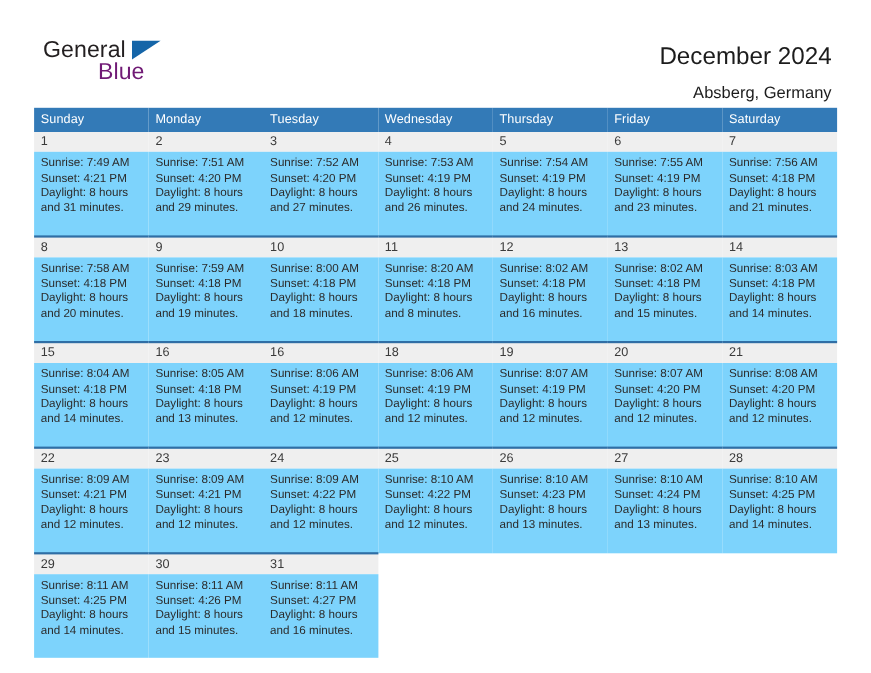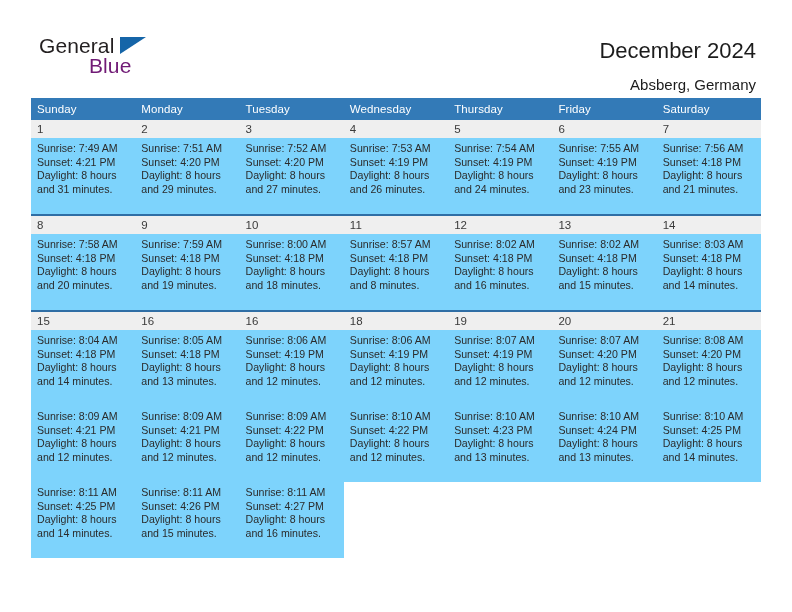--- a/index.html
+++ b/index.html
@@ -240,21 +240,21 @@
               <div class="info-line">Daylight: 8 hours</div>
               <div class="info-line">and 19 minutes.</div>
             </td>
             <td>
               <div class="info-line">Sunrise: 8:00 AM</div>
               <div class="info-line">Sunset: 4:18 PM</div>
               <div class="info-line">Daylight: 8 hours</div>
               <div class="info-line">and 18 minutes.</div>
             </td>
             <td>
-              <div class="info-line">Sunrise: 8:57 AM</div>
+              <div class="info-line">Sunrise: 8:20 AM</div>
               <div class="info-line">Sunset: 4:18 PM</div>
               <div class="info-line">Daylight: 8 hours</div>
               <div class="info-line">and 8 minutes.</div>
             </td>
             <td>
               <div class="info-line">Sunrise: 8:02 AM</div>
               <div class="info-line">Sunset: 4:18 PM</div>
               <div class="info-line">Daylight: 8 hours</div>
               <div class="info-line">and 16 minutes.</div>
             </td>
@@ -317,20 +317,29 @@
               <div class="info-line">Daylight: 8 hours</div>
               <div class="info-line">and 12 minutes.</div>
             </td>
             <td>
               <div class="info-line">Sunrise: 8:08 AM</div>
               <div class="info-line">Sunset: 4:20 PM</div>
               <div class="info-line">Daylight: 8 hours</div>
               <div class="info-line">and 12 minutes.</div>
             </td>
           </tr>
+          <tr class="datenum-row">
+            <td>22</td>
+            <td>23</td>
+            <td>24</td>
+            <td>25</td>
+            <td>26</td>
+            <td>27</td>
+            <td>28</td>
+          </tr>
           <tr class="info-row">
             <td>
               <div class="info-line">Sunrise: 8:09 AM</div>
               <div class="info-line">Sunset: 4:21 PM</div>
               <div class="info-line">Daylight: 8 hours</div>
               <div class="info-line">and 12 minutes.</div>
             </td>
             <td>
               <div class="info-line">Sunrise: 8:09 AM</div>
               <div class="info-line">Sunset: 4:21 PM</div>
@@ -360,20 +369,29 @@
               <div class="info-line">Sunset: 4:24 PM</div>
               <div class="info-line">Daylight: 8 hours</div>
               <div class="info-line">and 13 minutes.</div>
             </td>
             <td>
               <div class="info-line">Sunrise: 8:10 AM</div>
               <div class="info-line">Sunset: 4:25 PM</div>
               <div class="info-line">Daylight: 8 hours</div>
               <div class="info-line">and 14 minutes.</div>
             </td>
+          </tr>
+          <tr class="datenum-row">
+            <td>29</td>
+            <td>30</td>
+            <td>31</td>
+            <td class="empty"></td>
+            <td class="empty"></td>
+            <td class="empty"></td>
+            <td class="empty"></td>
           </tr>
           <tr class="info-row">
             <td>
               <div class="info-line">Sunrise: 8:11 AM</div>
               <div class="info-line">Sunset: 4:25 PM</div>
               <div class="info-line">Daylight: 8 hours</div>
               <div class="info-line">and 14 minutes.</div>
             </td>
             <td>
               <div class="info-line">Sunrise: 8:11 AM</div>

